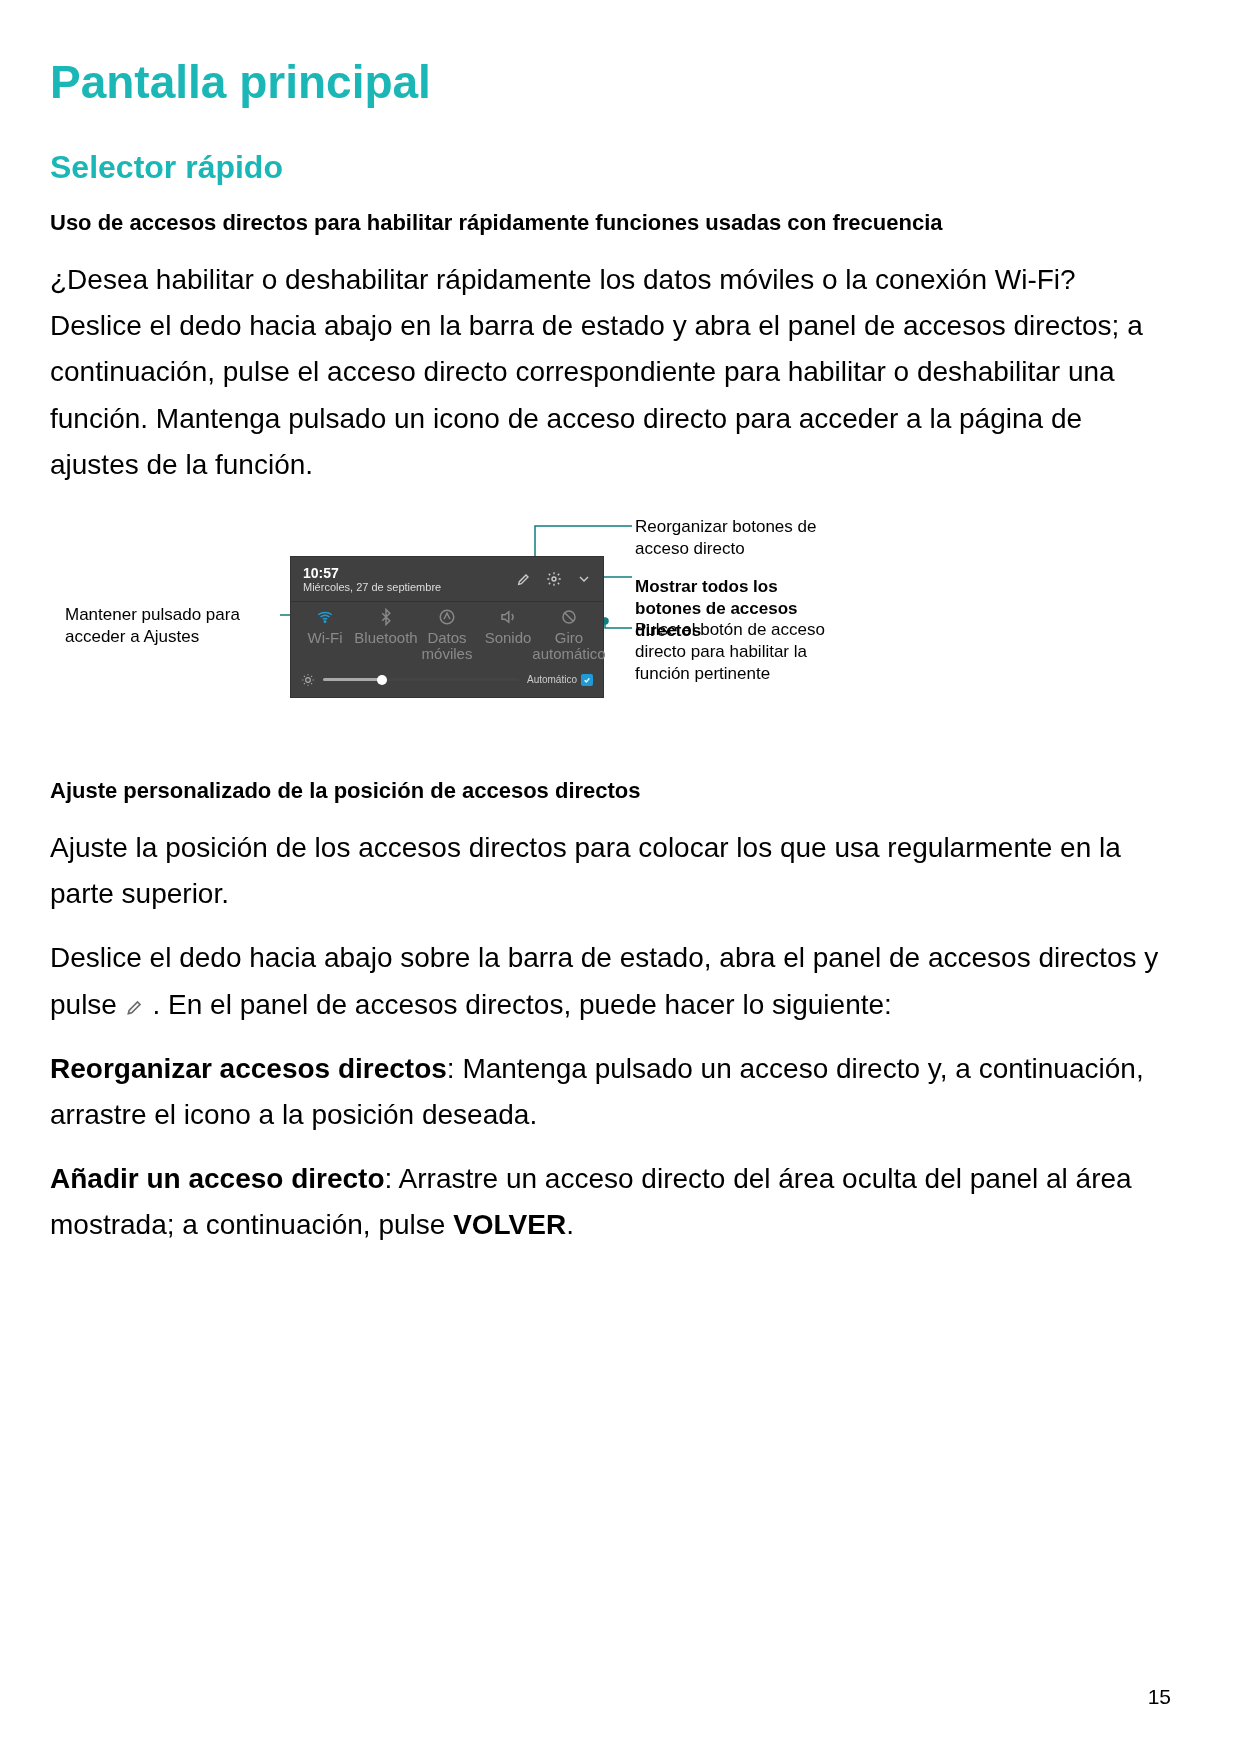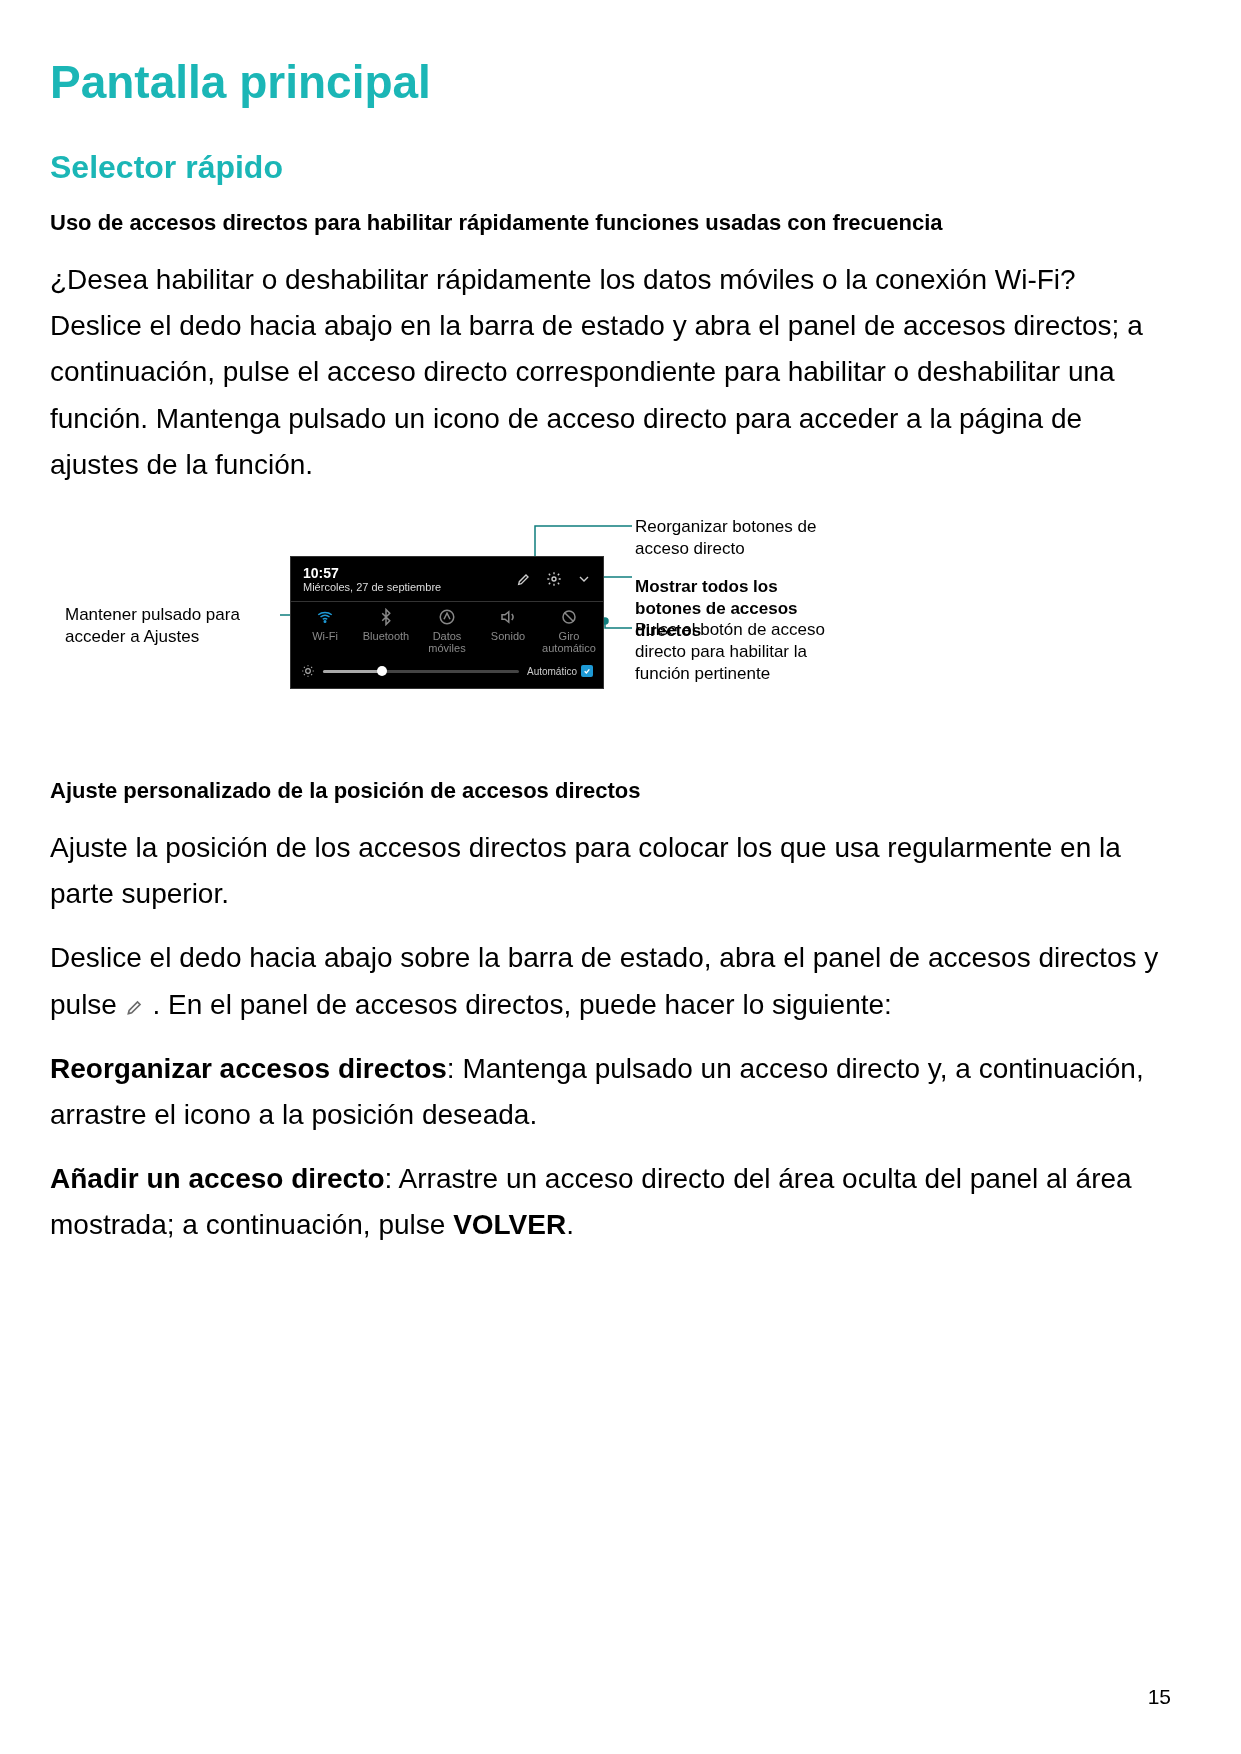--- a/index.html
+++ b/index.html
@@ -47,42 +47,42 @@
     position: relative;
     height: 220px;
     margin: 28px 0 38px 0;
   }
   
   .panel {
     position: absolute;
     left: 240px;
     top: 40px;
     width: 312px;
-    background: #000000;
+    background: #404040;
     color: #e6e6e6;
     font-family: "Segoe UI", Arial, sans-serif;
     font-size: 12px;
     border: 1px solid #333;
   }
   .panel-head {
     padding: 8px 10px 8px 12px;
     display: flex;
     align-items: center;
     justify-content: space-between;
     border-bottom: 1px solid #333;
   }
   .panel-head-left { }
   .panel-time { font-size: 14px; font-weight: 700; color: #fff; }
   .panel-date { font-size: 11px; color: #ddd; }
   .panel-head-right { display: flex; gap: 12px; align-items: center; color: #ccc; }
   .hicon { width: 18px; height: 18px; display: inline-flex; align-items: center; justify-content: center; }
   .panel-toggles { display: flex; justify-content: space-between; padding: 6px 6px 4px 6px; }
   .toggle { width: 56px; display: flex; flex-direction: column; align-items: center; gap: 4px; }
   .toggle .ticon { width: 18px; height: 18px; display: flex; align-items: center; justify-content: center; }
-  .toggle-label { font-size: 11px; color: #8a8a8a; text-align: center; line-height: 1.1; min-height: 20px; }
+  .toggle-label { font-size: 15px; color: #8a8a8a; text-align: center; line-height: 1.1; min-height: 20px; }
   .toggle.active .ticon svg { stroke: #1e9ad6; }
   .toggle.active .ticon svg path, .toggle.active .ticon svg circle { stroke: #1e9ad6; }
   .panel-brightness {
     display: flex; align-items: center; gap: 8px; padding: 6px 10px 10px 10px;
   }
   .sun { width: 14px; height: 14px; }
   .slider {
     flex: 1; height: 3px; background: #444; position: relative; border-radius: 2px;
   }
   .slider .fill { position: absolute; left: 0; top: 0; bottom: 0; width: 30%; background: #aaa; border-radius: 2px; }

